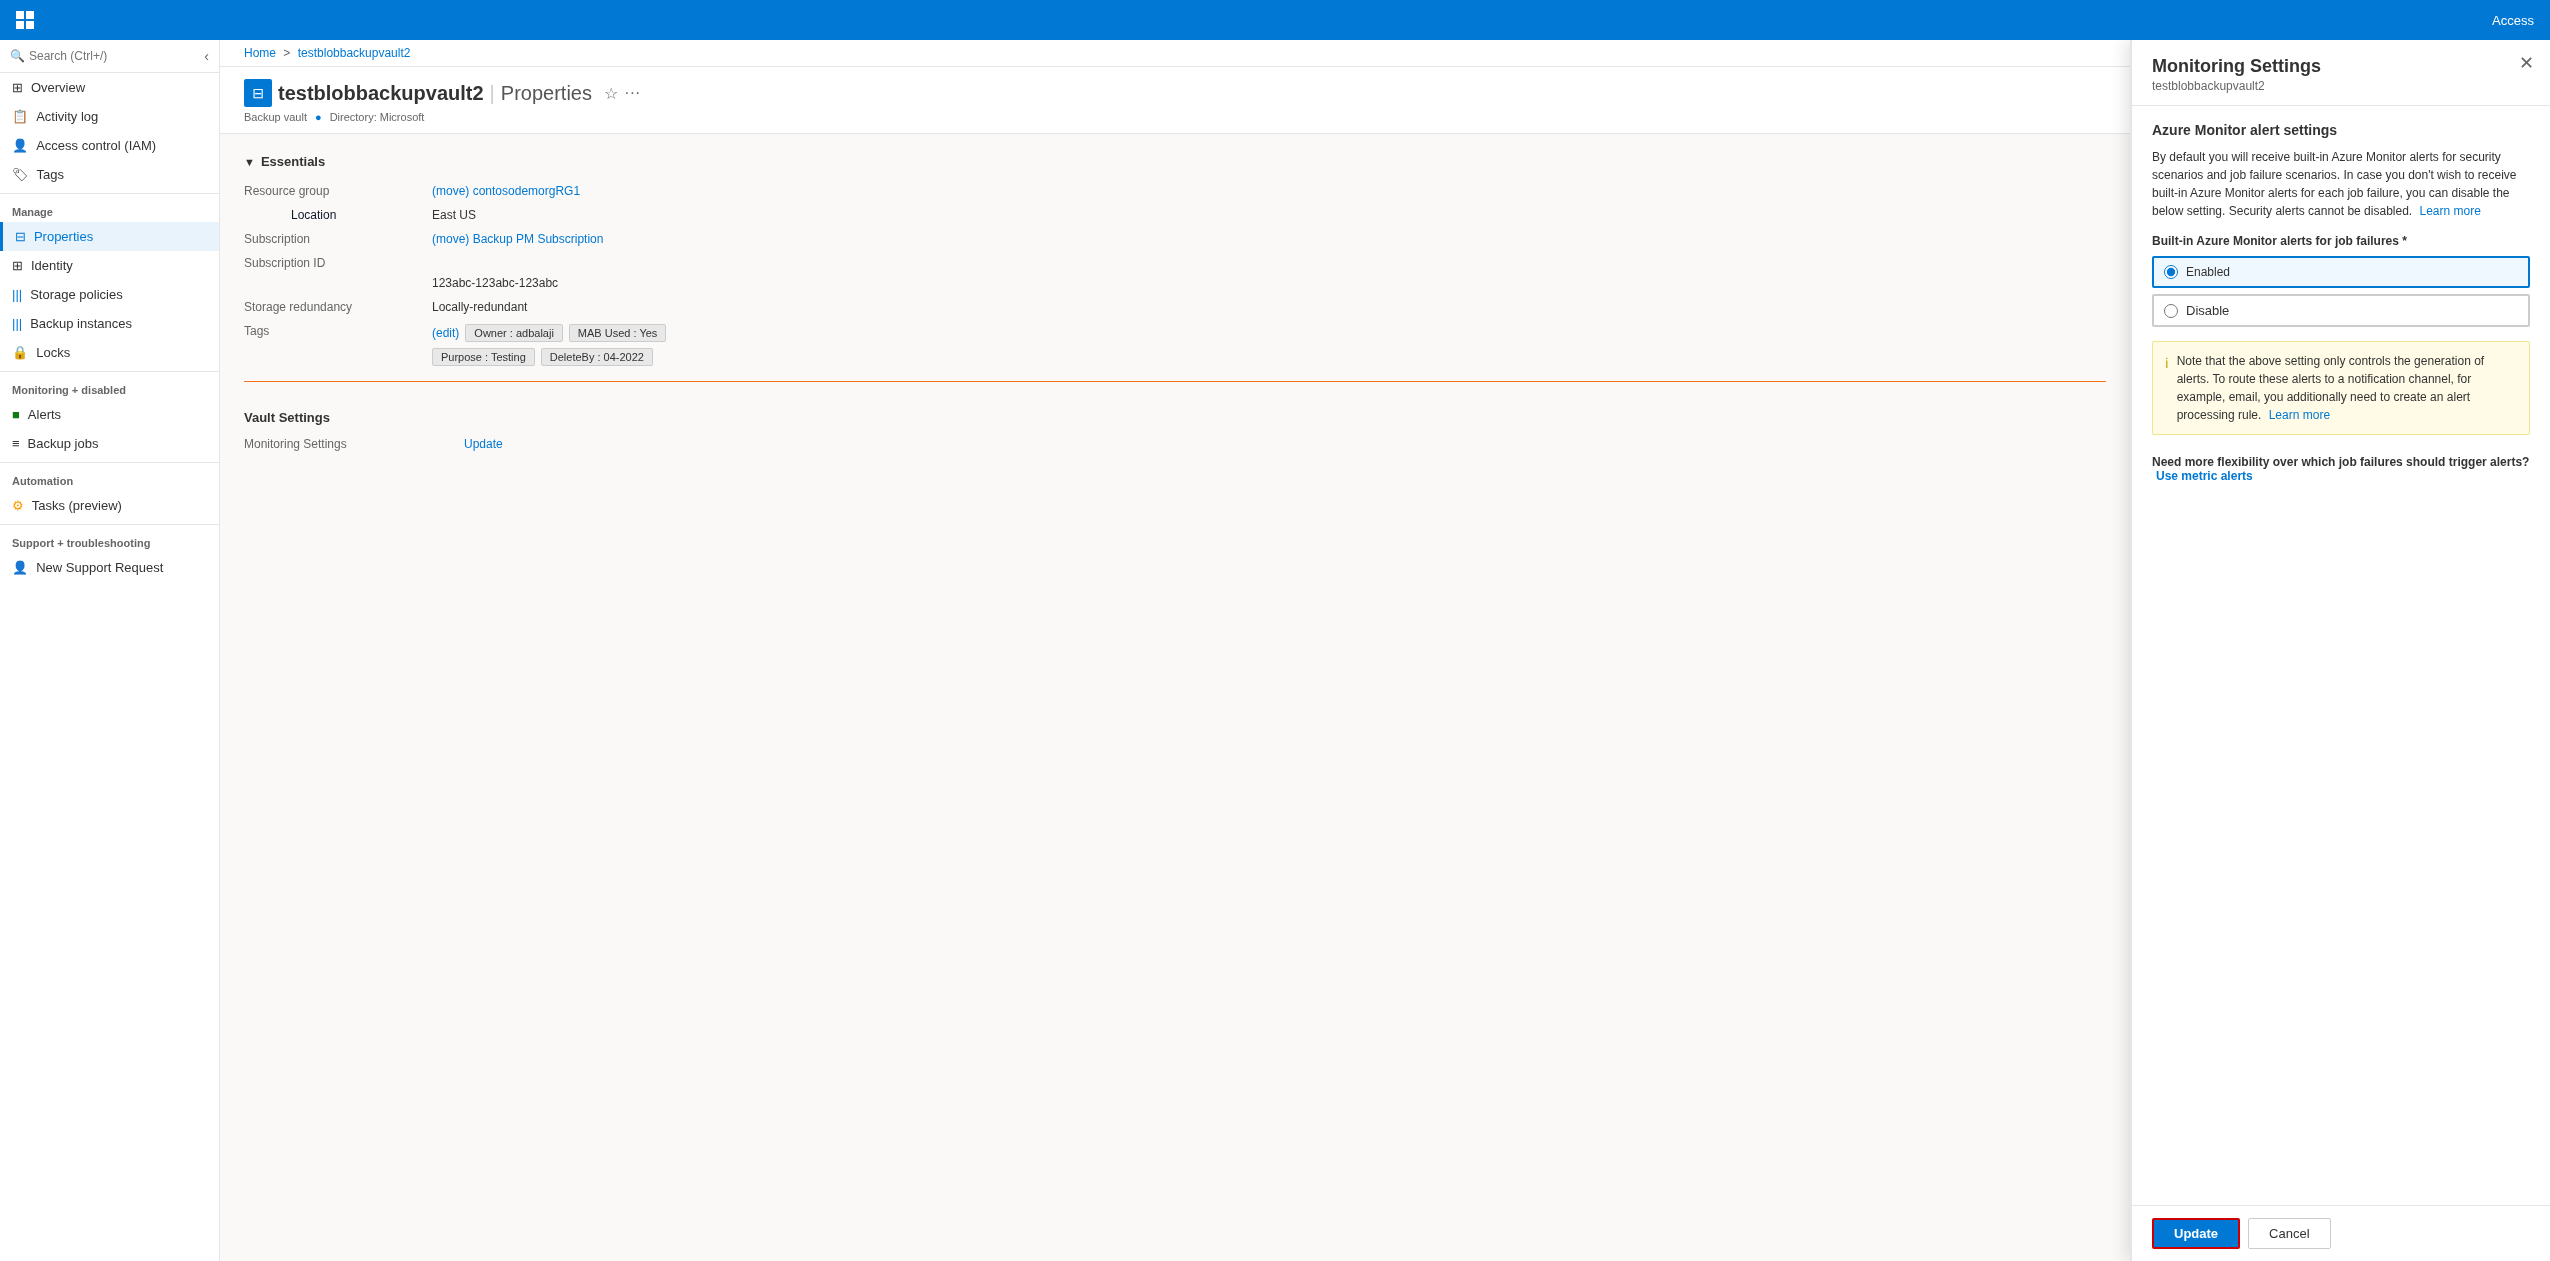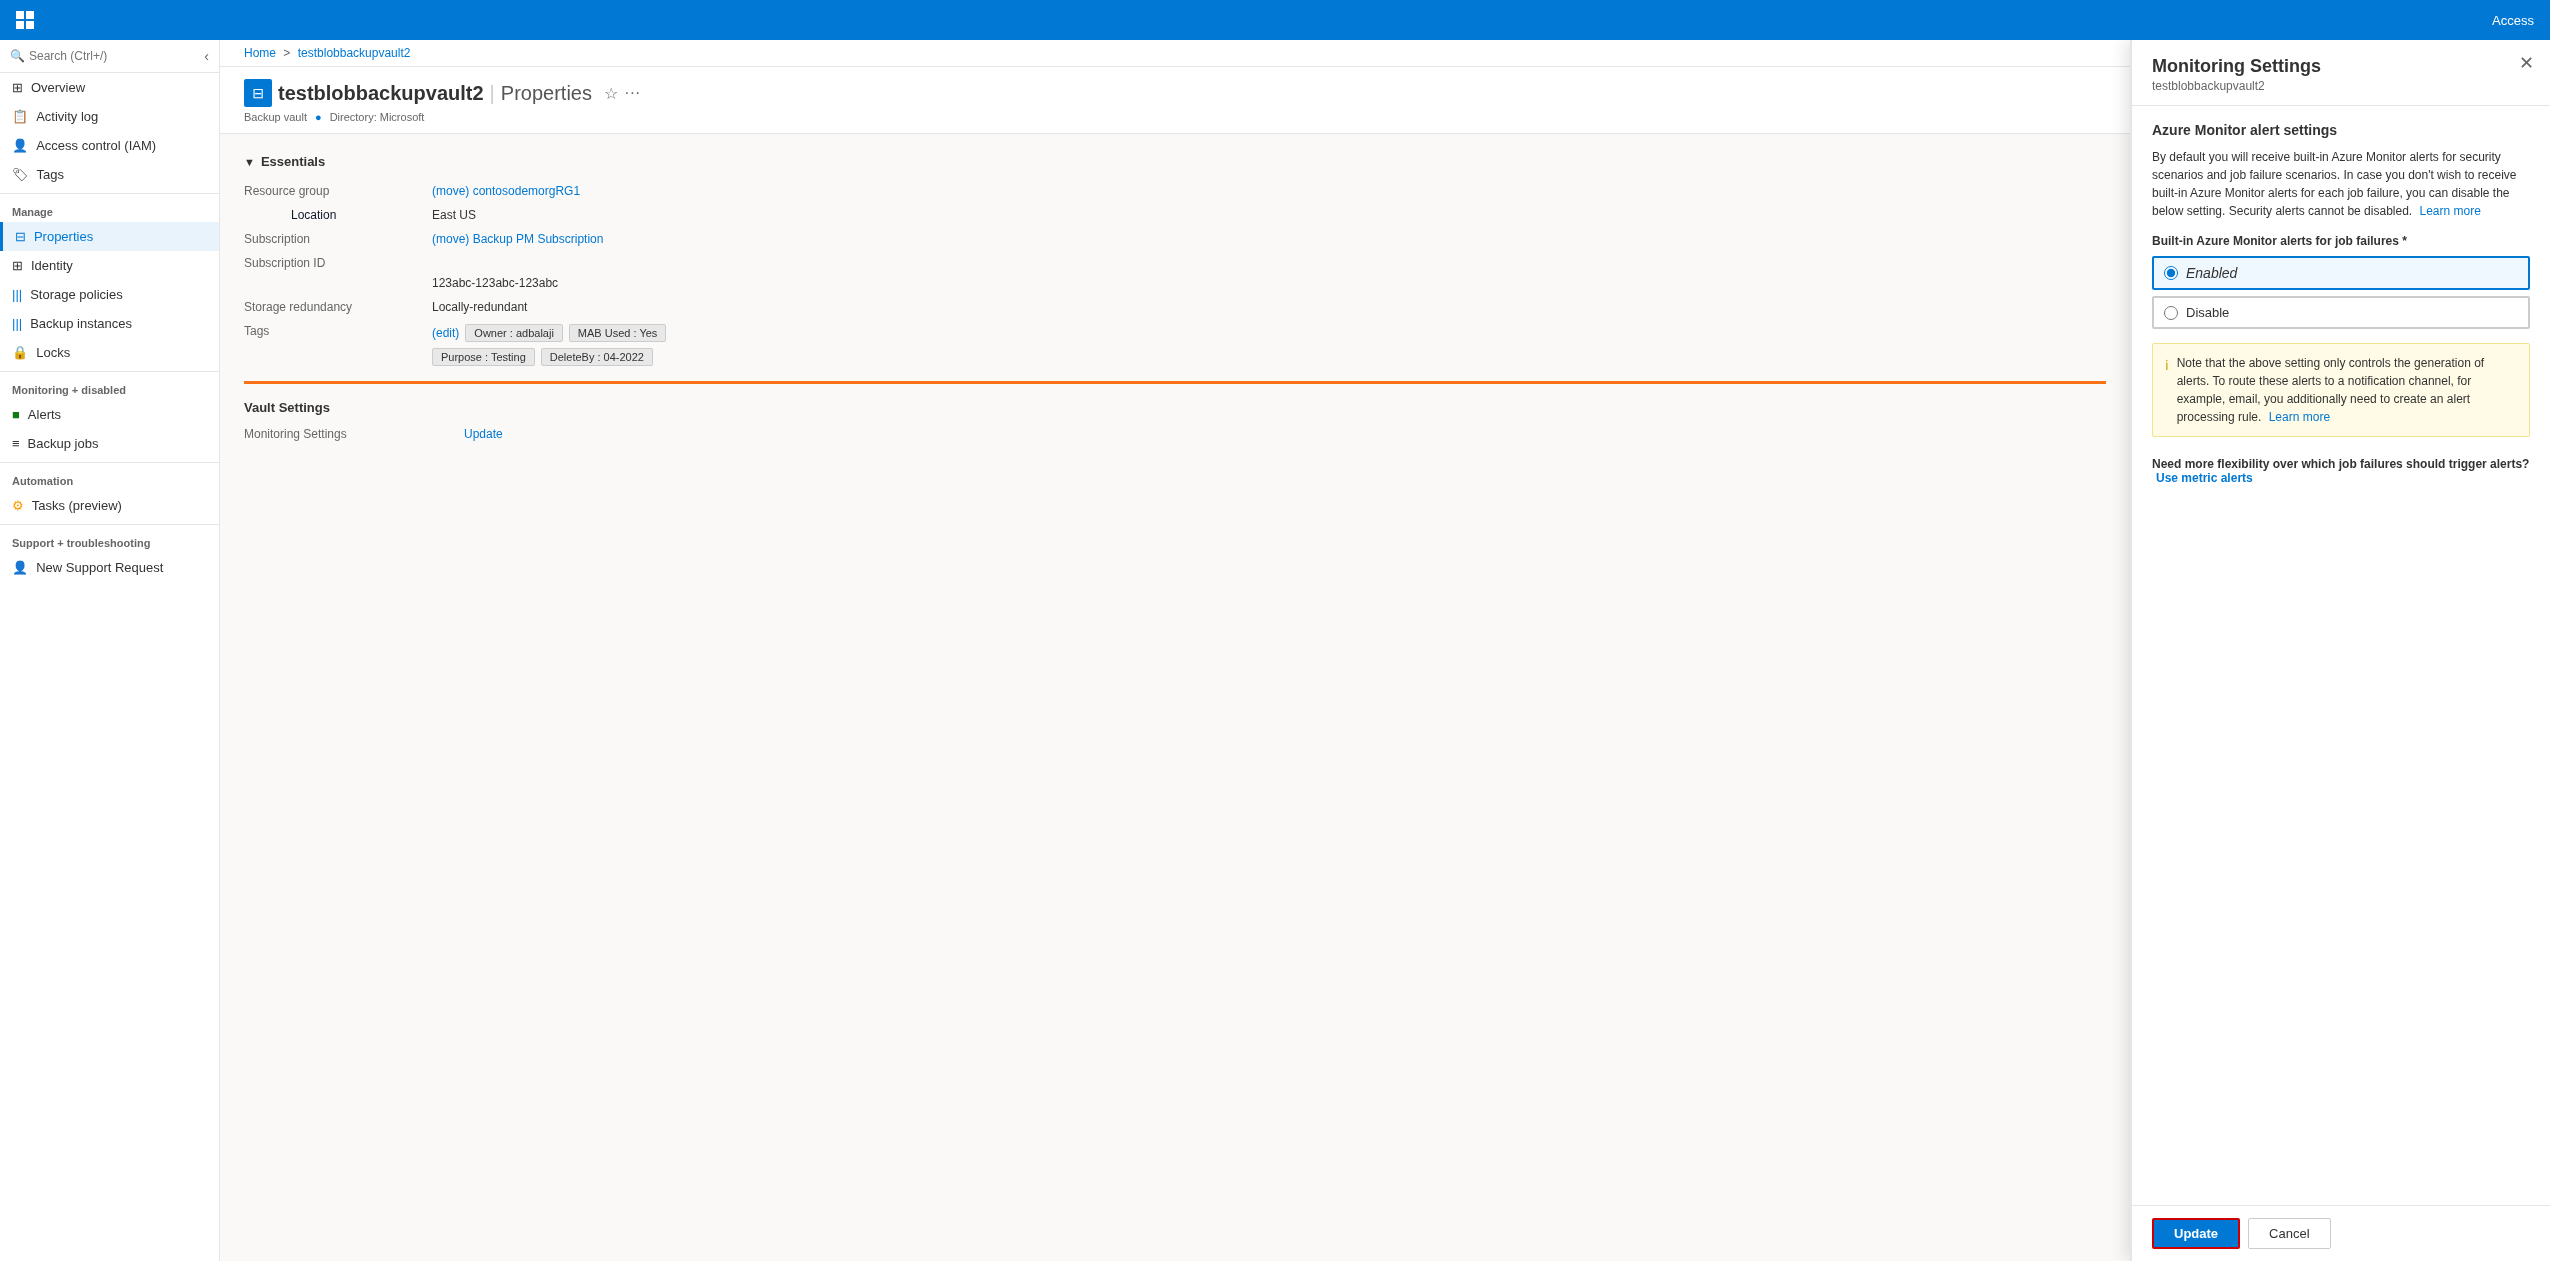--- a/index.html
+++ b/index.html
@@ -171,21 +171,21 @@
             <span style="background:#e8e8e8;border:1px solid #ccc;padding:2px 8px;font-size:11px;border-radius:2px;">Owner : adbalaji</span>
             <span style="background:#e8e8e8;border:1px solid #ccc;padding:2px 8px;font-size:11px;border-radius:2px;">MAB Used : Yes</span>
             <span style="background:#e8e8e8;border:1px solid #ccc;padding:2px 8px;font-size:11px;border-radius:2px;">Purpose : Testing</span>
             <span style="background:#e8e8e8;border:1px solid #ccc;padding:2px 8px;font-size:11px;border-radius:2px;">DeleteBy : 04-2022</span>
           </div>
           <div style=""></div>
             <div style=""></div>
         </div>
       </div>
 
-      <div style="border-top:3px solid #f97316;padding-top:16px;">
+      <div style="border-top:1px solid #f97316;padding-top:28px;">
         <div style="font-size:13px;font-weight:600;margin-bottom:12px;">Vault Settings</div>
         <div style="display:flex;align-items:center;gap:12px;">
           <div style="color:#666;font-size:12px;width:200px;">Monitoring Settings</div>
           <div style="font-size:12px;padding-left:8px;">
             <a style="color:#0078d4;text-decoration:none;font-size:12px;">Update</a>
           </div>
         </div>
       </div>
     </div>
   </div>
@@ -201,21 +201,21 @@
       <div style="font-size:14px;font-weight:600;margin-bottom:10px;">Azure Monitor alert settings</div>
       <div style="font-size:12px;color:#333;line-height:1.5;margin-bottom:8px;">
         <span>By default you will receive built-in Azure Monitor alerts for security scenarios and job failure scenarios. In case you don't wish to receive built-in Azure Monitor alerts for each job failure, you can disable the below setting. Security alerts cannot be disabled.</span>
         <a style="color:#0078d4;text-decoration:none;font-size:12px;margin-left:4px;">Learn more</a>
       </div>
 
       <div style="font-size:12px;font-weight:600;margin-bottom:8px;margin-top:14px;">Built-in Azure Monitor alerts for job failures *</div>
 
       <div style="display:flex;align-items:center;gap:8px;padding:7px 10px;border:2px solid #0078d4;border-radius:2px;margin-bottom:6px;cursor:pointer;background:#f0f8ff;">
         <input type="radio" name="alert_setting" checked="" style="accent-color: rgb(0, 120, 212); width: 14px; height: 14px;">
-        <label style="font-size:14px;cursor:pointer;font-style:italic;">Enabled</label>
+        <label style="font-size:12px;cursor:pointer;">Enabled</label>
       </div>
 
       <div style="display:flex;align-items:center;gap:8px;padding:7px 10px;border:2px solid #ccc;border-radius:2px;margin-bottom:6px;cursor:pointer;">
         <input type="radio" name="alert_setting" style="accent-color: rgb(0, 120, 212); width: 14px; height: 14px;">
         <label style="font-size:13px;cursor:pointer;">Disable</label>
       </div>
 
       <div style="background:#fffbe6;border:1px solid #f0e58a;border-radius:2px;padding:10px 12px;margin:14px 0;font-size:12px;color:#333;display:flex;gap:8px;line-height:1.5;">
         <span style="color:#c7a600;font-size:14px;flex-shrink:0;margin-top:1px;">ℹ</span>
         <div>

